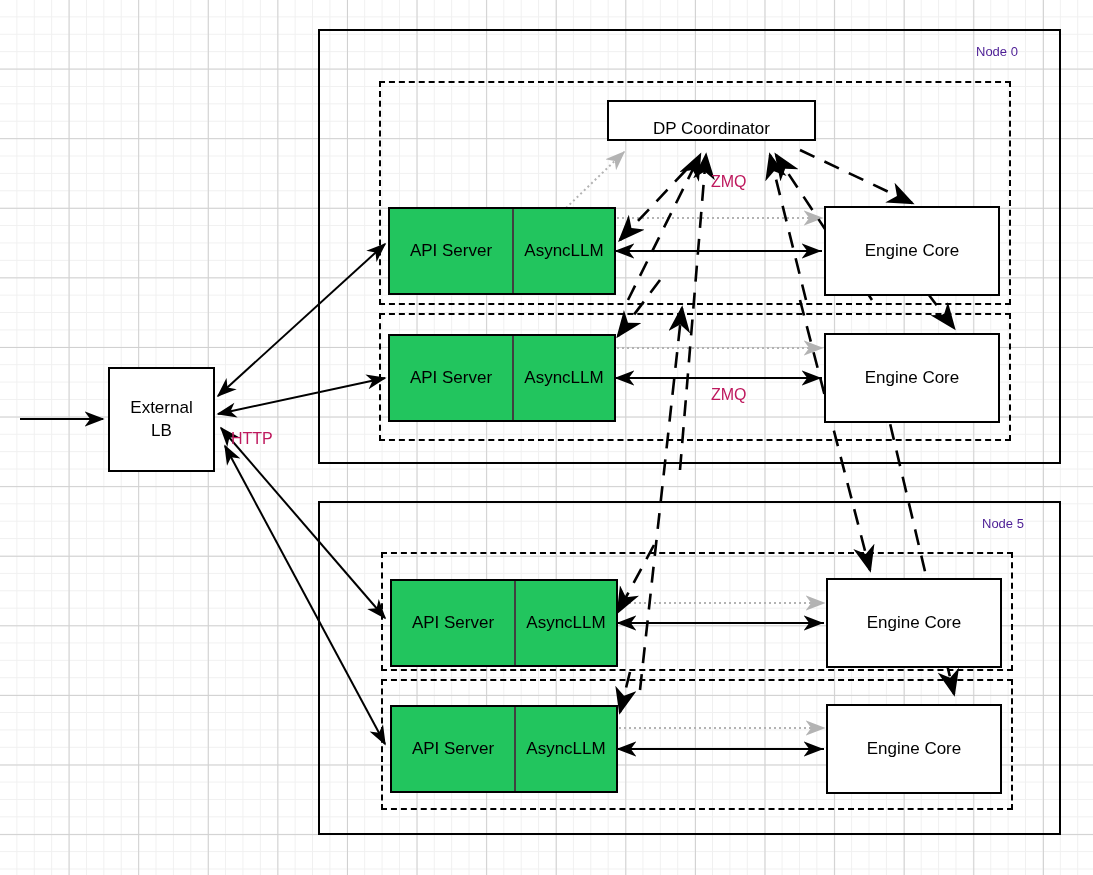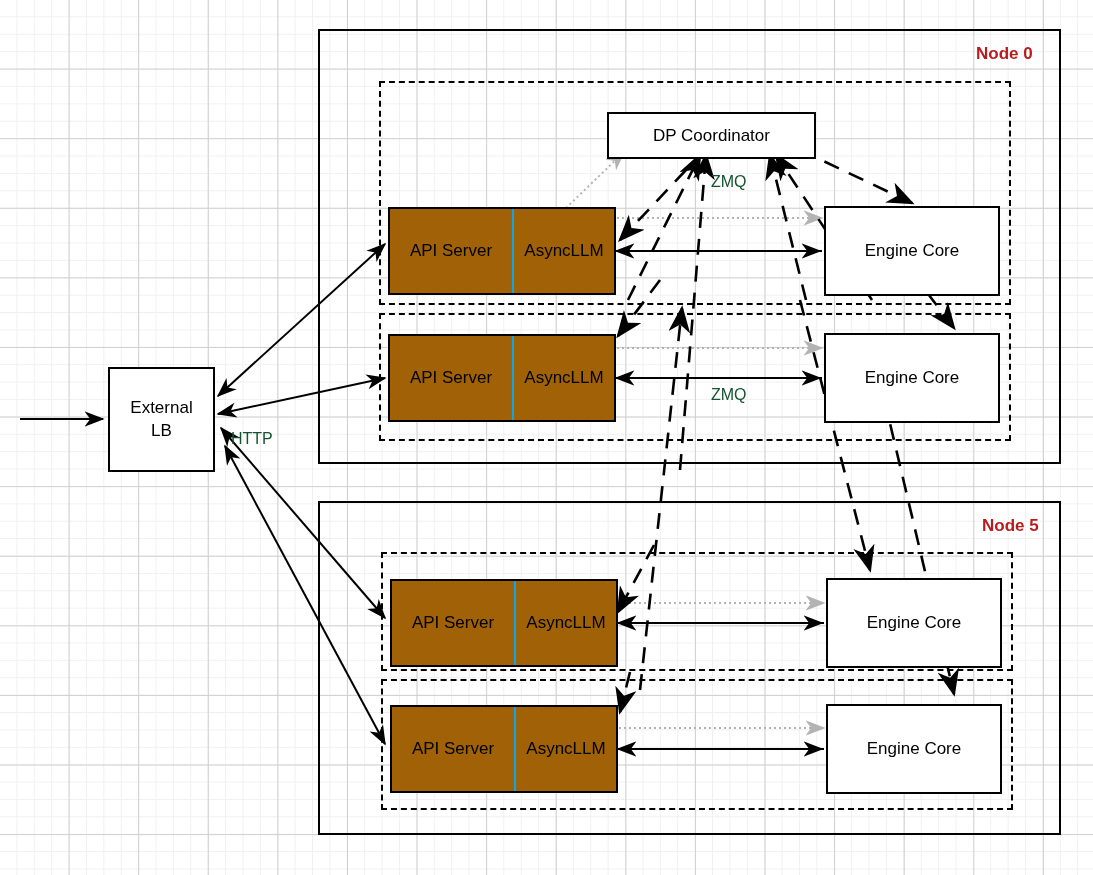--- a/index.html
+++ b/index.html
@@ -29,59 +29,58 @@
   }
   svg#wires{position:absolute;left:0;top:0;width:1093px;height:875px;}
   .node-box{
     position:absolute;
     border:2px solid #000;
     background:transparent;
     box-sizing:border-box;
   }
   .node-label{
     position:absolute;
-    font-size:17px;
-    color:#b91c1c;
+    font-size:13px;
+    color:#4c1d95;
     white-space:nowrap;
-    font-weight:bold;
   }
   .dash-group{
     position:absolute;
     border:2px dashed #000;
     background:transparent;
     box-sizing:border-box;
   }
   .unit{
     position:absolute;
     box-sizing:border-box;
     border:2px solid #000;
-    background:#a16207;
+    background:#22c55e;
     display:flex;
     flex-direction:row;
     align-items:stretch;
   }
   .unit .cell{
     display:flex;align-items:center;justify-content:center;
     font-size:17px;color:#000;white-space:nowrap;
     box-sizing:border-box;
   }
   .unit .cell.api{flex:0 0 122px;}
-  .unit .cell.allm{flex:1 1 auto;border-left:2px solid #0ea5e9;}
+  .unit .cell.allm{flex:1 1 auto;border-left:2px solid #404040;}
   .plain-box{
     position:absolute;
     box-sizing:border-box;
     border:2px solid #000;
     background:#ffffff;
     display:flex;align-items:center;justify-content:center;
     font-size:17px;color:#000;white-space:nowrap;
   }
   .plain-box.two-line{flex-direction:column;line-height:1.35;}
   .edge-label{
     position:absolute;
-    font-size:16px;color:#14532d;background:transparent;
+    font-size:16px;color:#be185d;background:transparent;
     white-space:nowrap;
   }
 </style>
 </head>
 <body>
 
 <div id="canvas"></div>
 
 <svg id="wires" viewBox="0 0 1093 875">
   <defs>
@@ -199,21 +198,21 @@
     <line x1="640" y1="690" x2="682" y2="308" stroke="#000" stroke-width="2.6" stroke-dasharray="16 11" marker-end="url(#ah-big)"></line>
   </g>
 </svg>
 
 <div class="node-box" style="left:318px;top:29px;width:743px;height:435px;"></div>
 <div class="node-label" style="left:976px;top:44px;">Node 0</div>
 
 <div class="dash-group" style="left:379px;top:81px;width:632px;height:224px;"></div>
 <div class="dash-group" style="left:379px;top:313px;width:632px;height:128px;"></div>
 
-<div class="plain-box" style="left:607px;top:112px;width:209px;height:47px;">
+<div class="plain-box" style="left:607px;top:100px;width:209px;height:41px;align-items:flex-end;">
   <span>DP Coordinator</span>
 </div>
 
 <div class="unit" style="left:388px;top:207px;width:228px;height:88px;">
   <div class="cell api">API Server</div>
   <div class="cell allm">AsyncLLM</div>
 </div>
 <div class="plain-box" style="left:824px;top:206px;width:176px;height:90px;">
   <span>Engine Core</span>
 </div>

